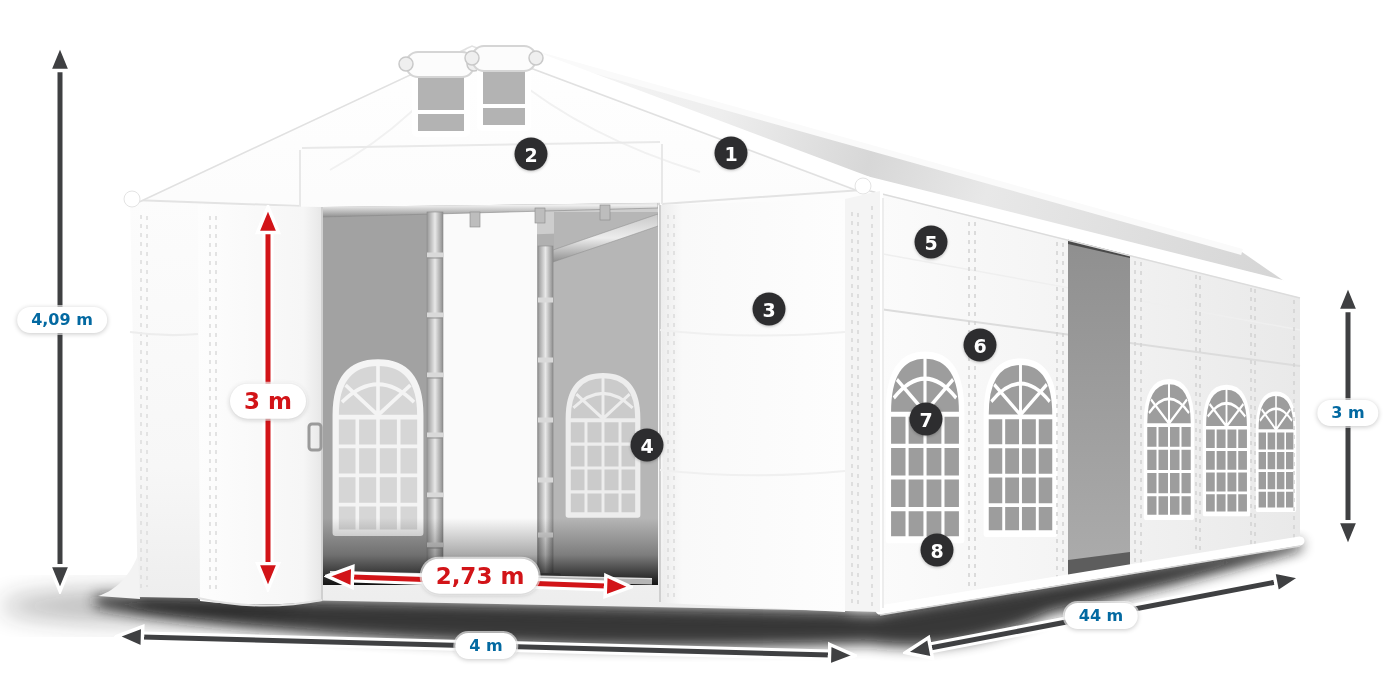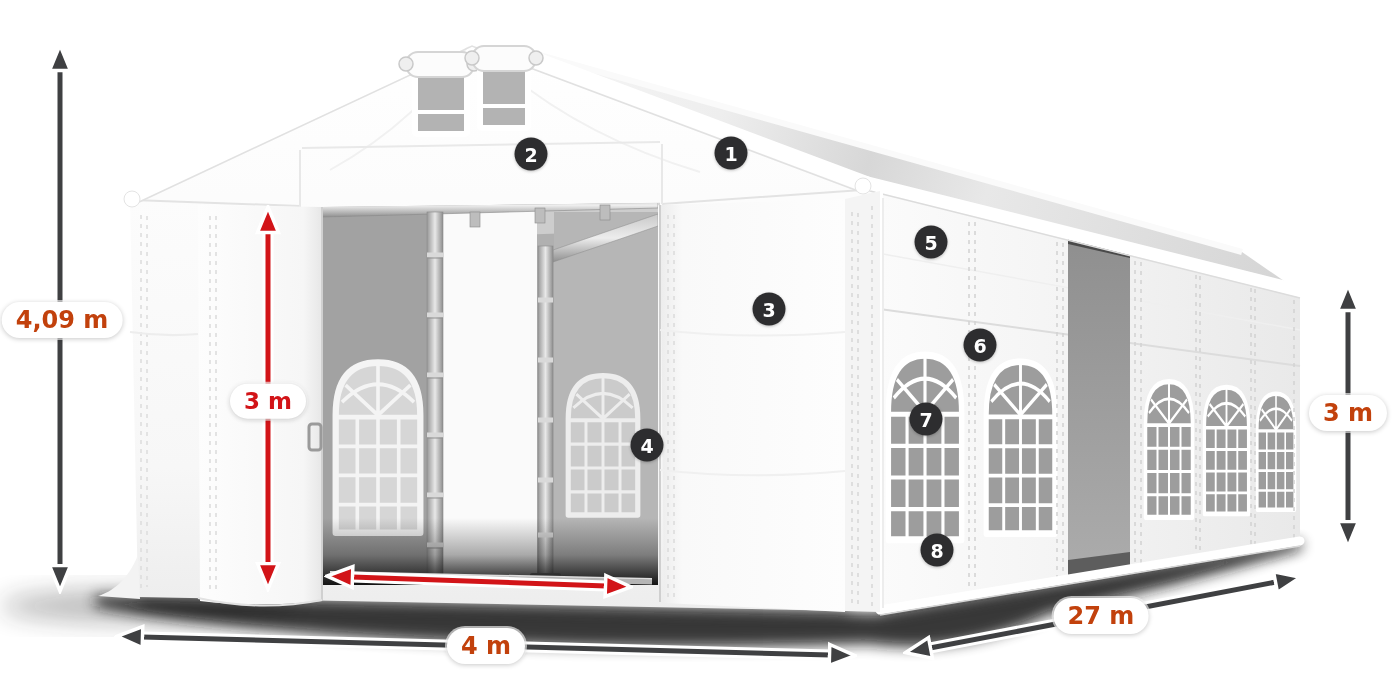--- a/index.html
+++ b/index.html
@@ -4,21 +4,21 @@
 <style>
   html,body{margin:0;padding:0;background:#ffffff;}
   .stage{
     position:relative;width:1400px;height:700px;background:#ffffff;
     overflow:hidden;font-family:"DejaVu Sans","Liberation Sans",sans-serif;
   }
   .stage svg{position:absolute;left:0;top:0;}
   .pill{
     position:absolute;transform:translate(-50%,-50%);
     background:#ffffff;border-radius:18px;padding:3px 14px;
-    font-weight:700;font-size:24px;line-height:1.25;color:#c2410c;
+    font-weight:700;font-size:16px;line-height:1.25;color:#0369a1;
     white-space:nowrap;box-shadow:0 1px 5px rgba(0,0,0,.22),0 0 0 2px rgba(255,255,255,.65);
     z-index:3;
   }
   .pill.red{color:#d21418;font-size:23px;}
   .badge{
     position:absolute;transform:translate(-50%,-50%);
     width:33px;height:33px;border-radius:50%;
     background:#2d2d2f;color:#ffffff;
     display:flex;align-items:center;justify-content:center;
     font-weight:700;font-size:19px;z-index:4;
@@ -250,22 +250,23 @@
       <line x1="142" y1="637" x2="830" y2="655" stroke="#3f4042" stroke-width="5" marker-start="url(#mDark)" marker-end="url(#mDark)"></line>
       <path d="M930,648 L1276,582" stroke="#ffffff" stroke-width="11"></path>
       <line x1="930" y1="648" x2="1276" y2="582" stroke="#3f4042" stroke-width="5" marker-start="url(#mDark)" marker-end="url(#mDark)"></line>
       <path d="M1348,310 V522" stroke="#ffffff" stroke-width="11"></path>
       <line x1="1348" y1="310" x2="1348" y2="522" stroke="#3f4042" stroke-width="5" marker-start="url(#mDark)" marker-end="url(#mDark)"></line>
     </g>
   </svg>
 
   <div class="pill" style="left:62px;top:320px">4,09 m</div>
   <div class="pill red" style="left:268px;top:401px">3 m</div>
+  <div class="pill red" style="left:480px;top:576px">2,73 m</div>
   <div class="pill" style="left:486px;top:646px">4 m</div>
-  <div class="pill" style="left:1101px;top:616px">27 m</div>
+  <div class="pill" style="left:1101px;top:616px">44 m</div>
   <div class="pill" style="left:1348px;top:413px">3 m</div>
 
   <div class="badge" style="left:731px;top:153px">1</div>
   <div class="badge" style="left:531px;top:154px">2</div>
   <div class="badge" style="left:769px;top:309px">3</div>
   <div class="badge" style="left:647px;top:445px">4</div>
   <div class="badge" style="left:931px;top:242px">5</div>
   <div class="badge" style="left:980px;top:345px">6</div>
   <div class="badge" style="left:926px;top:419px">7</div>
   <div class="badge" style="left:937px;top:550px">8</div>

